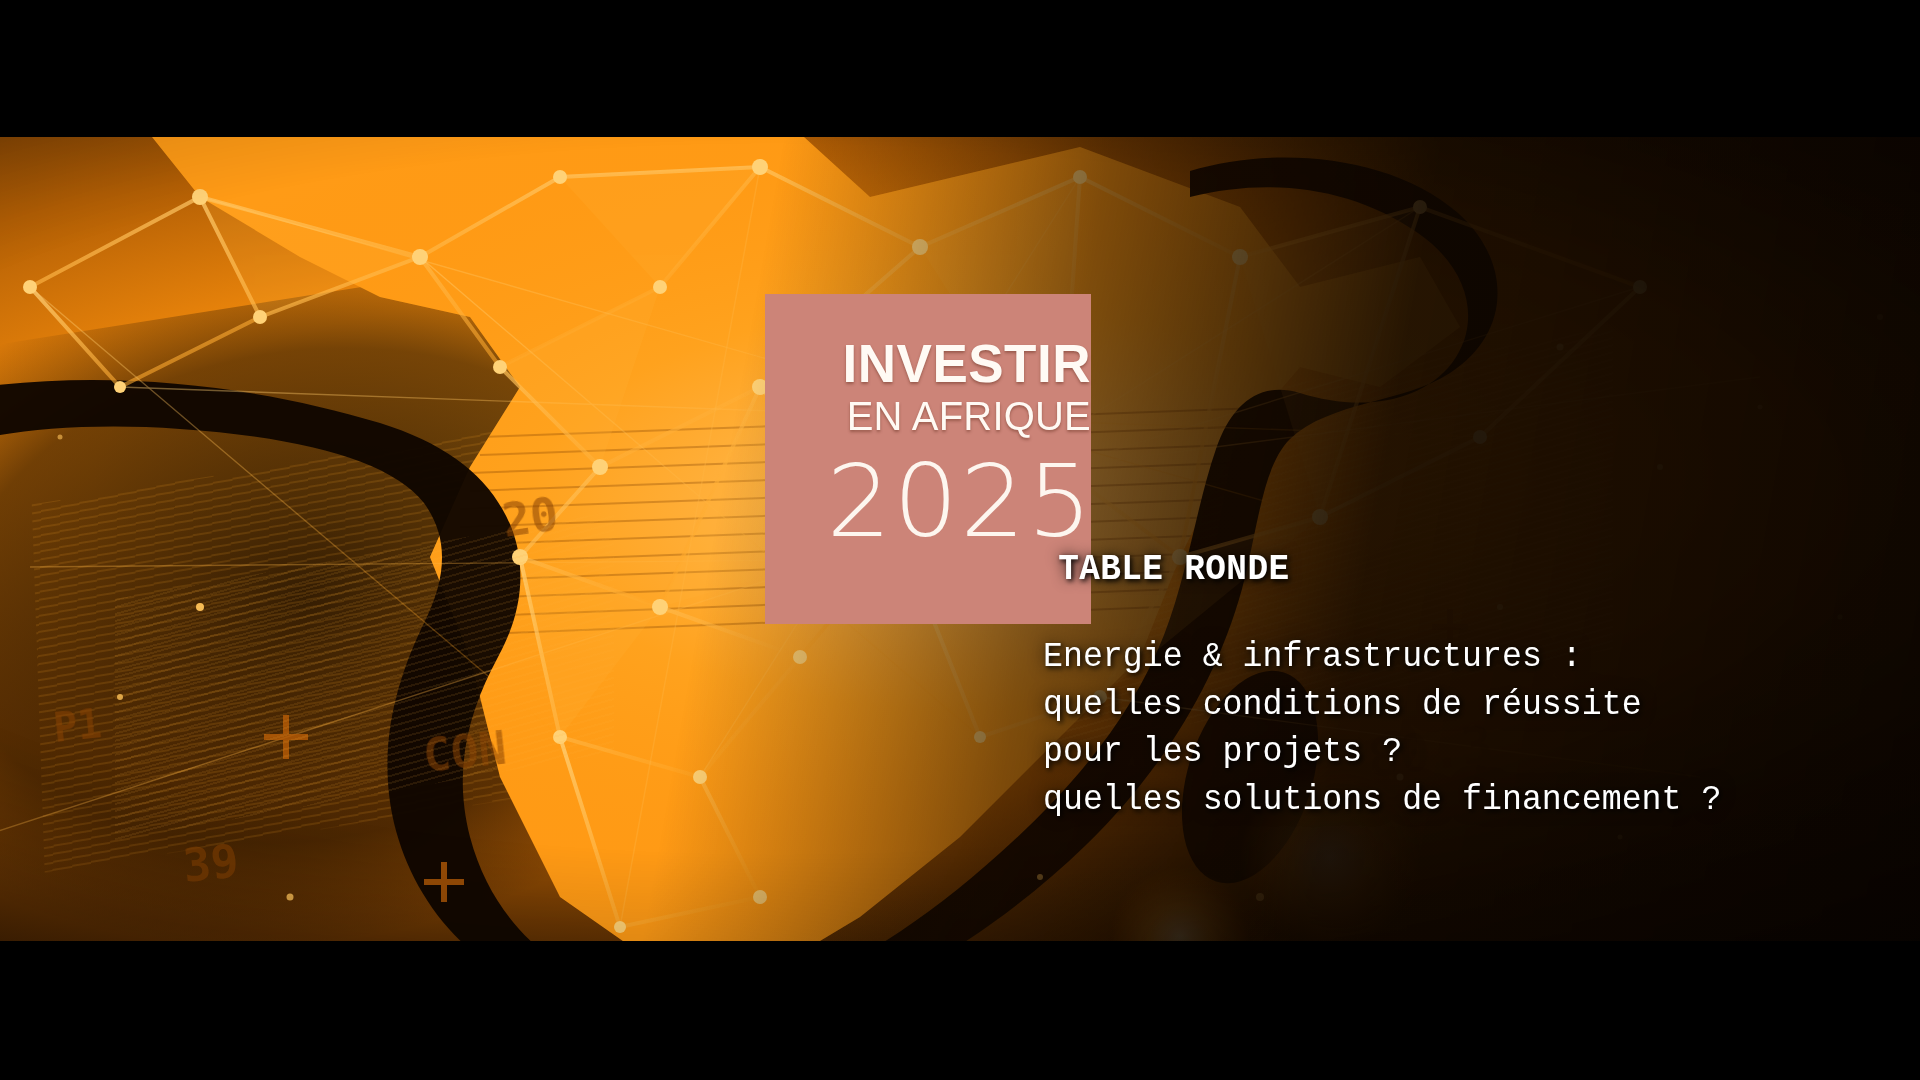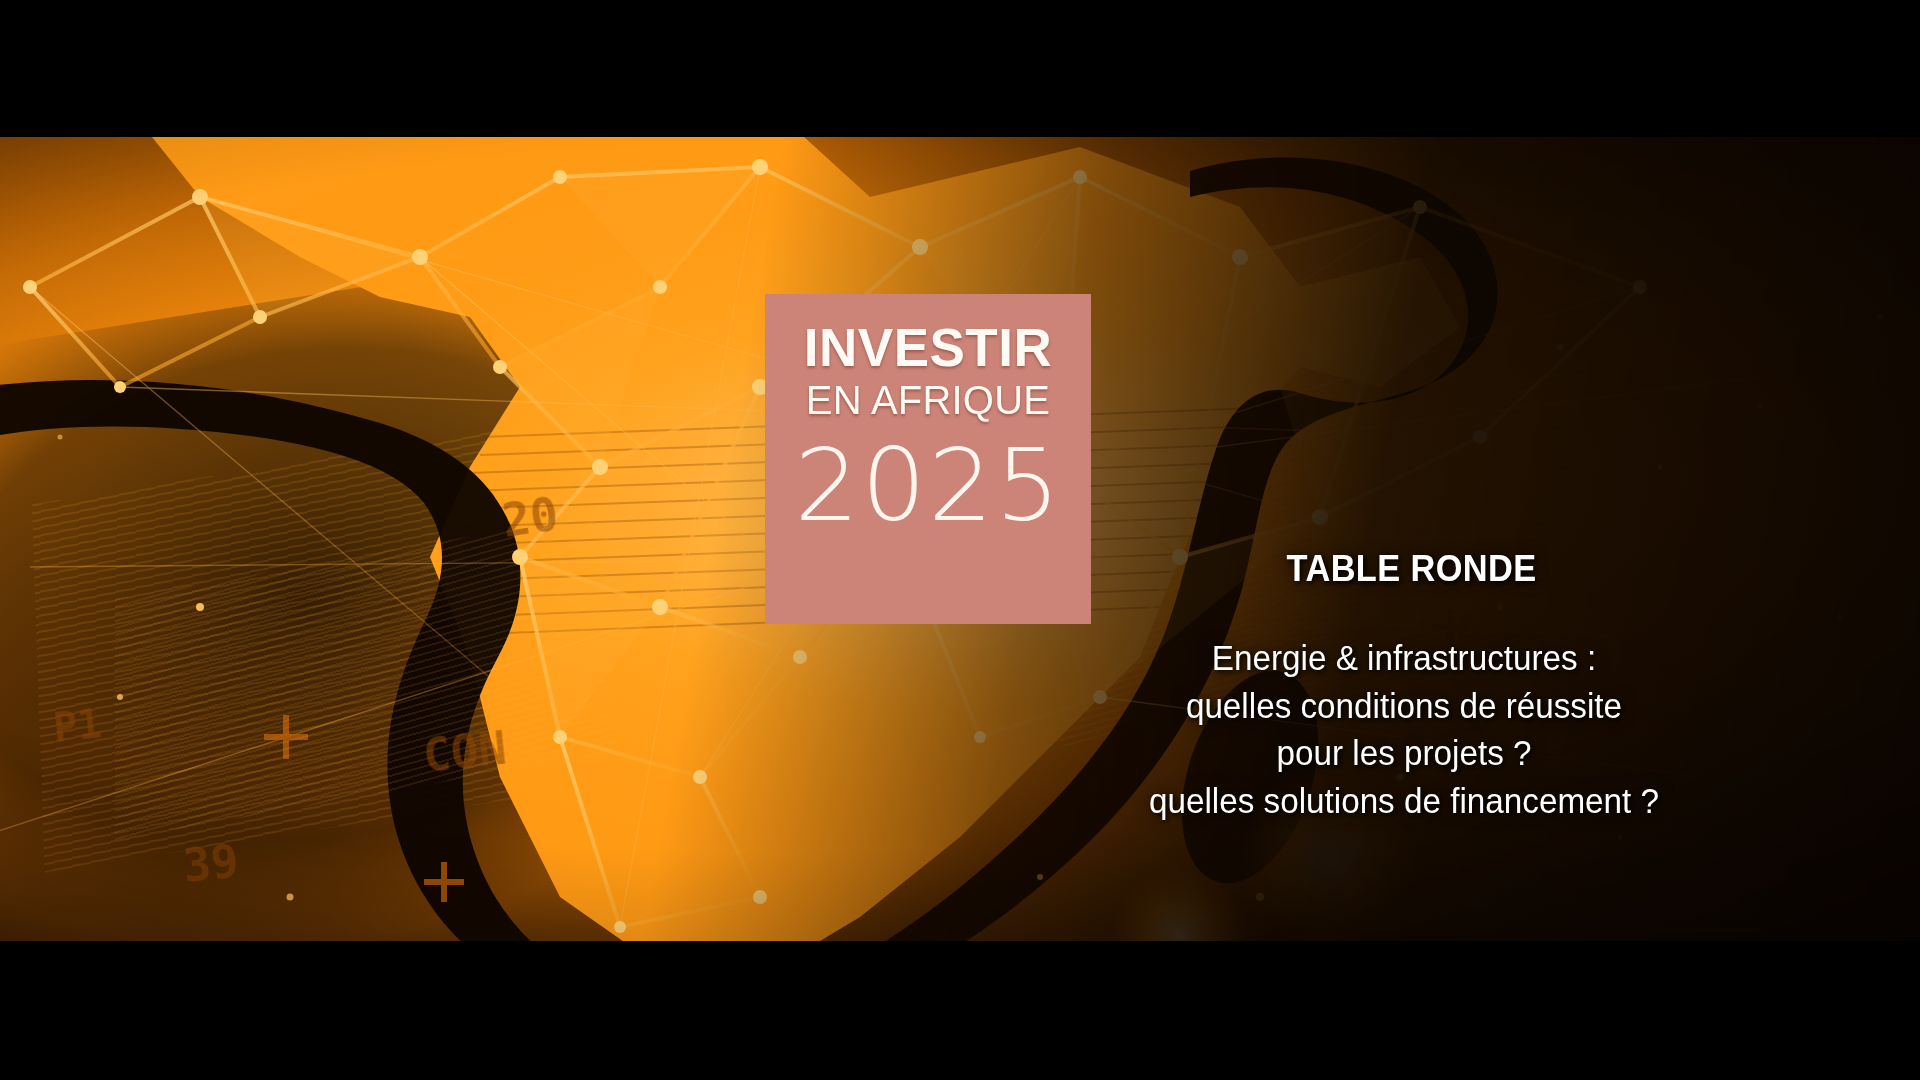--- a/index.html
+++ b/index.html
@@ -57,43 +57,43 @@
   
   .letterbox{ position:absolute; left:0; width:1920px; background:#000; }
   .letterbox.top{ top:0; height:137px; }
   .letterbox.bottom{ top:941px; height:139px; }
 
   
   .logo-card{
     position:absolute; left:765px; top:294px; width:326px; height:330px;
     background:#cc8478;
     display:flex; flex-direction:column;
-    align-items:center; justify-content:flex-start;
-    padding-top:28px;
+    align-items:flex-end; justify-content:flex-start;
+    padding-top:44px;
   }
   .logo-line1{
     color:#fffaf4; font-weight:bold; font-size:53px; letter-spacing:.5px;
     line-height:.98; text-shadow:0 2px 3px rgba(90,40,25,.45);
   }
   .logo-line2{
     color:#fffaf4; font-weight:normal; font-size:40px; letter-spacing:.2px;
     line-height:1.3; text-shadow:0 2px 3px rgba(90,40,25,.45);
   }
   .logo-year{
     color:#fdf6ef; font-weight:200; font-size:100px; line-height:1;
     margin-top:10px; letter-spacing:2px;
     -webkit-text-stroke:0px;
     font-family:"DejaVu Sans", sans-serif;
     transform:scaleX(1.02);
   }
 
   
   .copy-block{
     position:absolute; right:155px; top:548px;
-    width:760px; text-align:center;
+    width:760px; text-align:left;font-family:Liberation Mono, monospace;
   }
   .kicker{
     color:#ffffff; font-weight:bold; font-size:37px; letter-spacing:.4px;
     text-shadow:2px 2px 5px rgba(0,0,0,.95), 0 0 14px rgba(0,0,0,.8);
     transform:scaleX(.93); transform-origin:right center;
   }
   .subject{
     margin-top:44px;
     color:#ffffff; font-size:35px; line-height:1.36; font-weight:400;
     text-shadow:2px 2px 6px rgba(0,0,0,.95), 0 0 16px rgba(0,0,0,.75);

